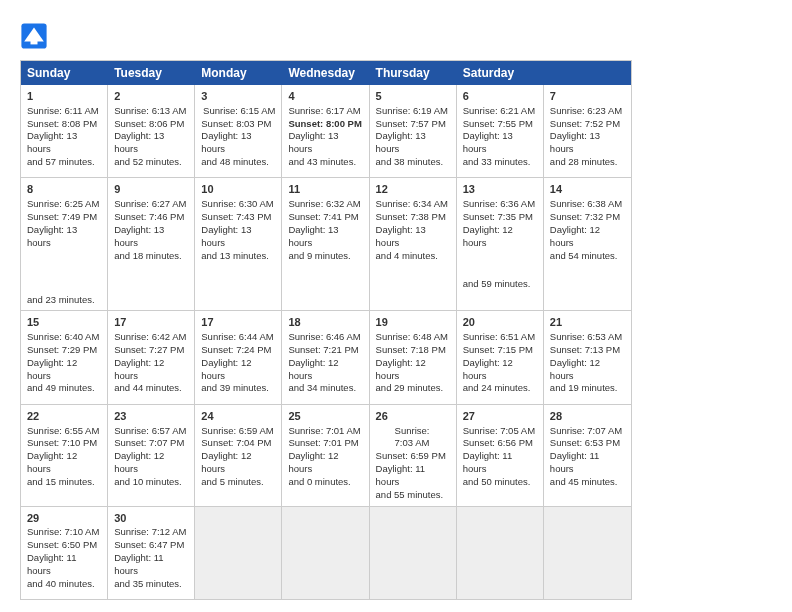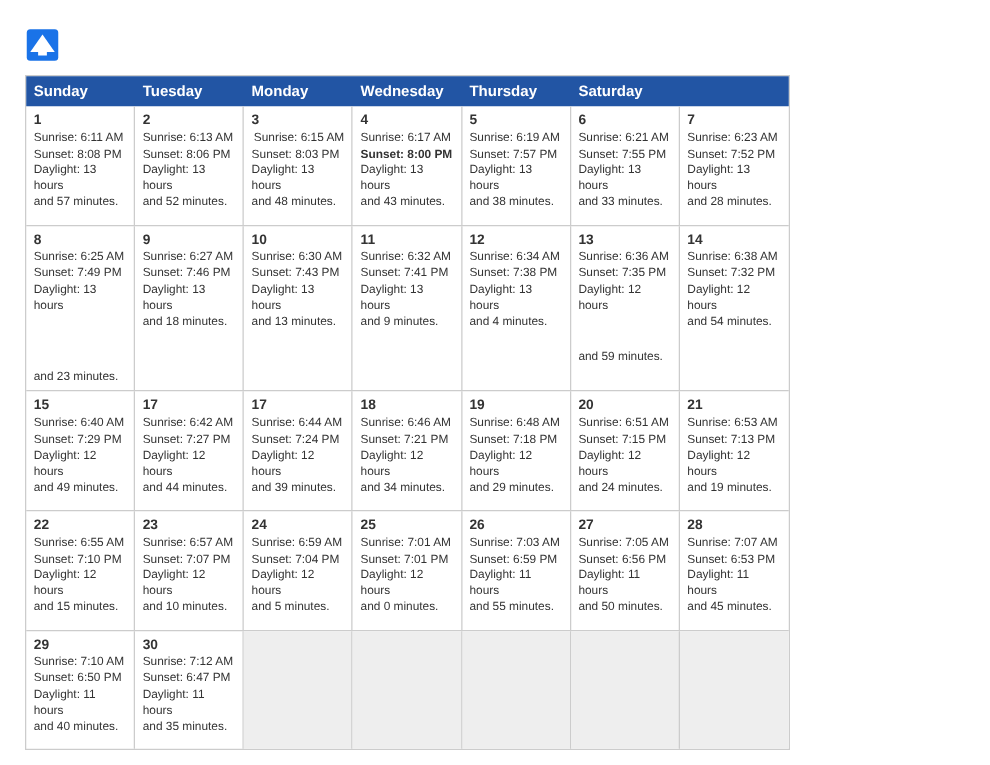--- a/index.html
+++ b/index.html
@@ -320,21 +320,21 @@
           </div>
           <div class="cal-cell">
             <span class="day-num">25</span>
             <span style="display: block;">Sunrise: 7:01 AM</span>
             <span style="display: block;">Sunset: 7:01 PM</span>
             <span style="display: block;">Daylight: 12 hours</span>
             <span style="display: block;">and 0 minutes.</span>
           </div>
           <div class="cal-cell">
             <span class="day-num">26</span>
-            <span style="display: block;">Sunrise: 7:03 AM</span>
+            <span style="display: block; margin-left: 19px;">Sunrise: 7:03 AM</span>
             <span style="display: block;">Sunset: 6:59 PM</span>
             <span style="display: block;">Daylight: 11 hours</span>
             <span style="display: block;">and 55 minutes.</span>
           </div>
           <div class="cal-cell">
             <span class="day-num">27</span>
             <span style="display: block;">Sunrise: 7:05 AM</span>
             <span style="display: block;">Sunset: 6:56 PM</span>
             <span style="display: block;">Daylight: 11 hours</span>
             <span style="display: block;">and 50 minutes.</span>

